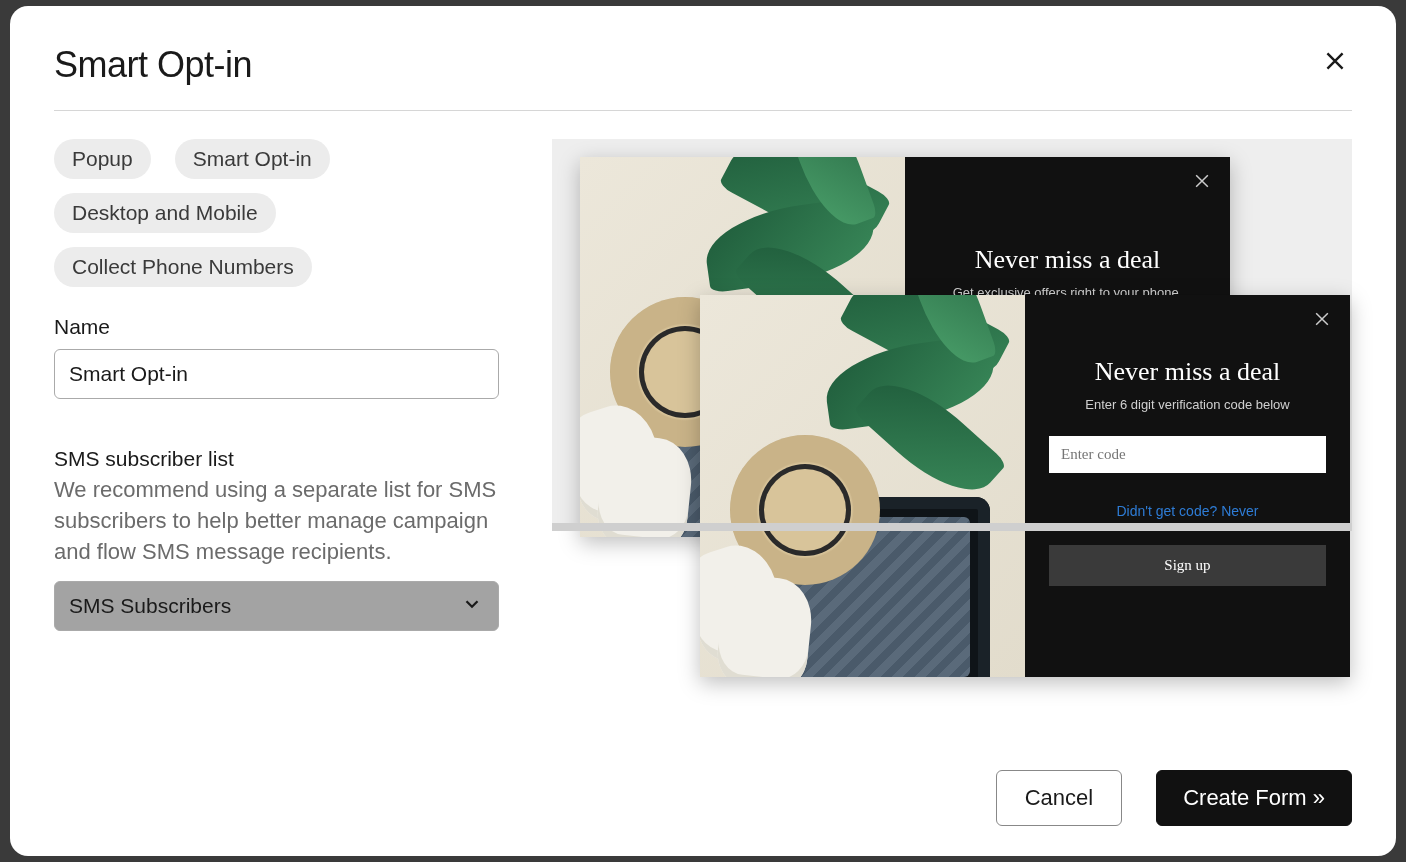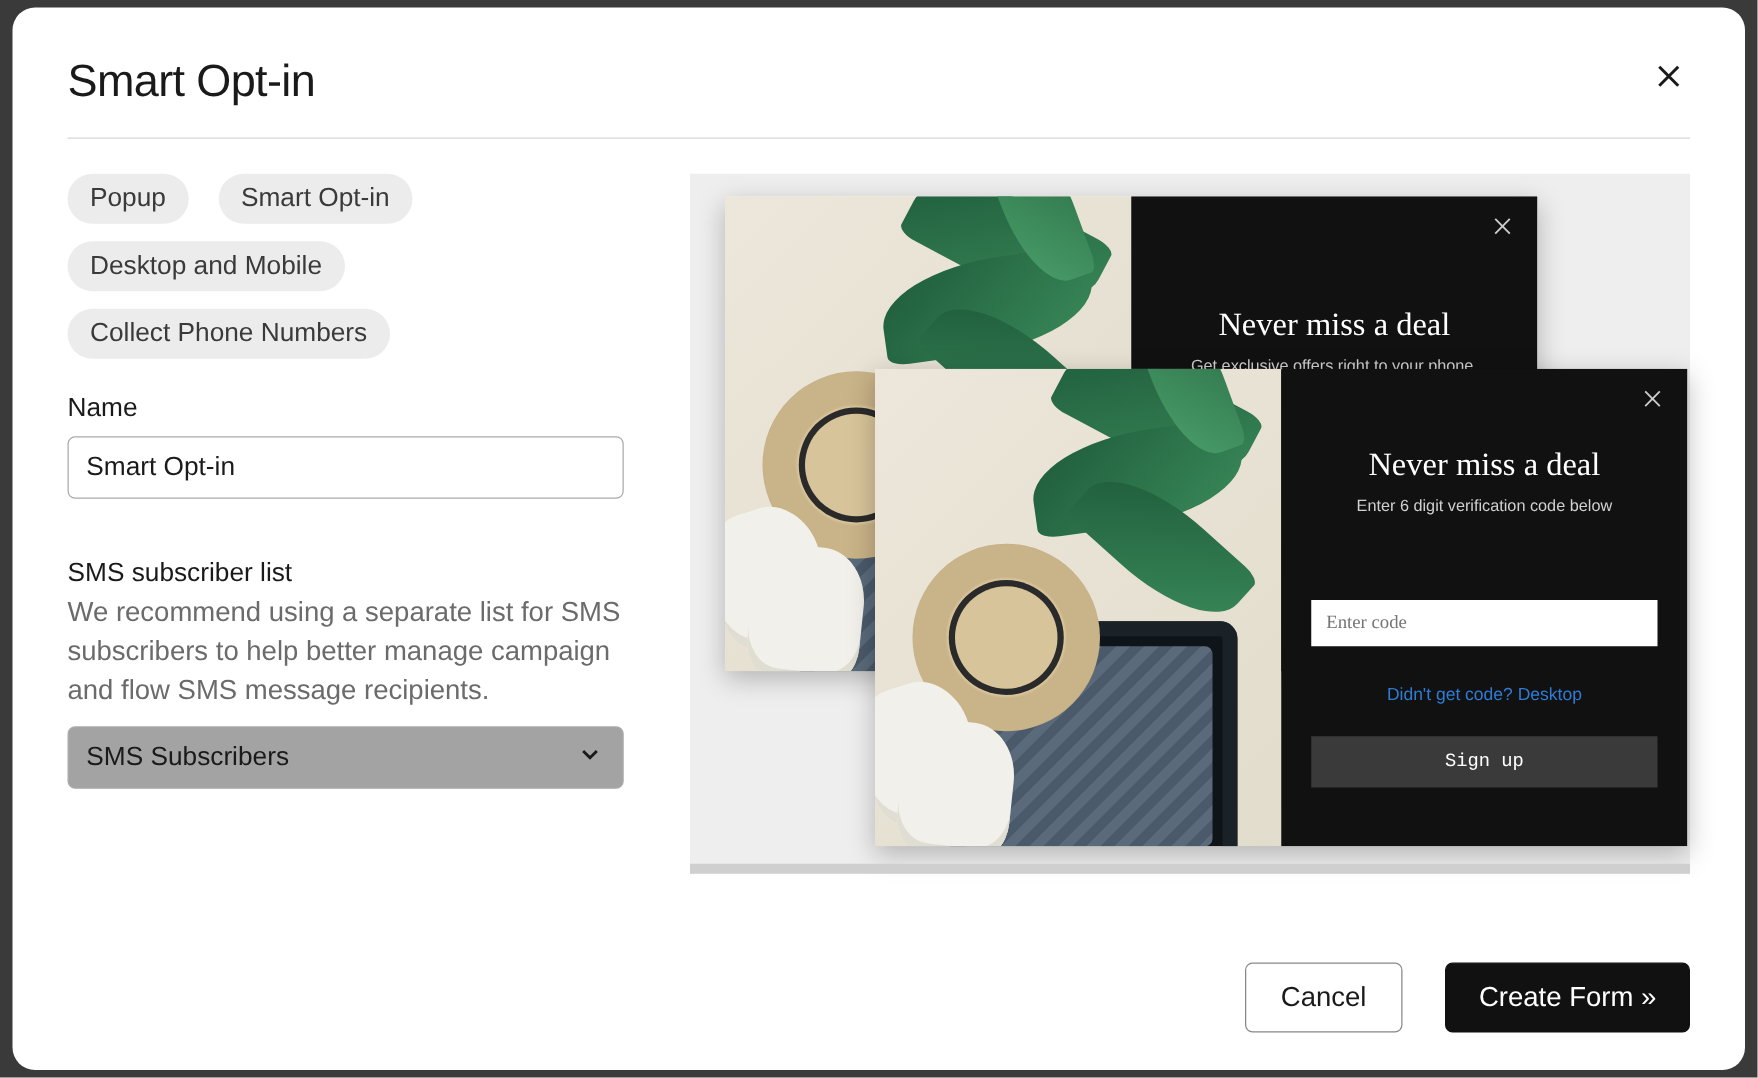--- a/index.html
+++ b/index.html
@@ -82,42 +82,42 @@
     top: 50%;
     transform: translateY(-50%);
     pointer-events: none;
   }
   .chevron svg { width: 22px; height: 22px; stroke: #1a1a1a; stroke-width: 2.5; fill: none; }
 
   .right-col {
     flex: 1;
     background: #eeeeee;
     position: relative;
-    height: 560px;
+    height: 392px;
   }
 
   
   .pv-card {
     position: absolute;
     display: flex;
     box-shadow: 0 6px 20px rgba(0,0,0,0.25);
     overflow: hidden;
   }
   .pv-card.back { top: 18px; left: 28px; width: 650px; height: 380px; }
   .pv-card.front { top: 156px; left: 148px; width: 650px; height: 382px; }
 
   .pv-img { width: 50%; height: 100%; background: #e9e6dc; position: relative; overflow: hidden; }
   .pv-panel { width: 50%; height: 100%; background: #111; color: #fff; position: relative; padding: 48px 24px 20px 24px; display:flex; flex-direction:column; align-items:center; font-family: Georgia, 'Times New Roman', serif; }
   .pv-close { position: absolute; top: 14px; right: 18px; }
   .pv-close svg { width: 20px; height: 20px; stroke: #ccc; stroke-width: 1.8; }
   .pv-title { font-size: 26px; font-weight: 400; margin-bottom: 10px; text-align:center; }
   .pv-sub { font-size: 13px; color: #d0d0d0; text-align:center; margin-bottom: 24px; font-family: -apple-system, sans-serif; }
-  .pv-input { width: 100%; background:#fff; color:#777; font-size:15px; padding:10px 12px; border:none; font-family: Georgia, serif; margin-top: 44px; }
+  .pv-input { width: 100%; background:#fff; color:#777; font-size:15px; padding:10px 12px; border:none; font-family: Georgia, serif; }
   .pv-link { color:#2e7cd6; font-size:14px; margin:30px 0 26px 0; font-family: -apple-system, sans-serif; font-weight:500; }
-  .pv-btn { width:100%; background:#3a3a3a; color:#fff; text-align:center; padding:12px 0; font-size:15px; font-family: Liberation Mono, monospace; }
+  .pv-btn { width:100%; background:#3a3a3a; color:#fff; text-align:center; padding:12px 0; font-size:15px; font-family: Liberation Serif, serif; }
 
   
   .floor { position:absolute; inset:0; background: linear-gradient(135deg,#ece7da 0%,#e2dccc 100%); }
   .plant { position:absolute; top:-30px; right:-10px; width:220px; height:260px; }
   .leaf { position:absolute; background: linear-gradient(140deg,#1e5a3a,#3a8a5a); border-radius: 60% 10% 60% 10%; }
   .l1 { width:160px; height:70px; top:30px; left:30px; transform:rotate(28deg); }
   .l2 { width:170px; height:75px; top:80px; left:10px; transform:rotate(-8deg); }
   .l3 { width:150px; height:65px; top:140px; left:40px; transform:rotate(42deg); }
   .l4 { width:130px; height:55px; top:10px; left:70px; transform:rotate(70deg); background:linear-gradient(140deg,#2a6b46,#4aa06a);}
   .suitcase { position:absolute; bottom:-20px; left:60px; width:230px; height:200px; background:#0f1418; border-radius:14px; box-shadow: inset 0 0 0 12px #1a2228; }
@@ -229,21 +229,21 @@
         <div class="pv-panel">
           <div class="pv-close">
             <svg viewBox="0 0 24 24" fill="none">
                 <path d="M5 5 L19 19 M19 5 L5 19"></path>
               </svg>
           </div>
           <div style="height:14px"></div>
           <div class="pv-title">Never miss a deal</div>
           <div class="pv-sub">Enter 6 digit verification code below</div>
           <input class="pv-input" placeholder="Enter code" style="">
-          <div class="pv-link">Didn't get code? Desktop</div>
+          <div class="pv-link">Didn't get code? Never</div>
           <div class="pv-btn">Sign up</div>
         </div>
       </div>
 
       <div class="bottom-divider"></div>
     </div>
 
   </div>
 
   <div class="modal-footer">

